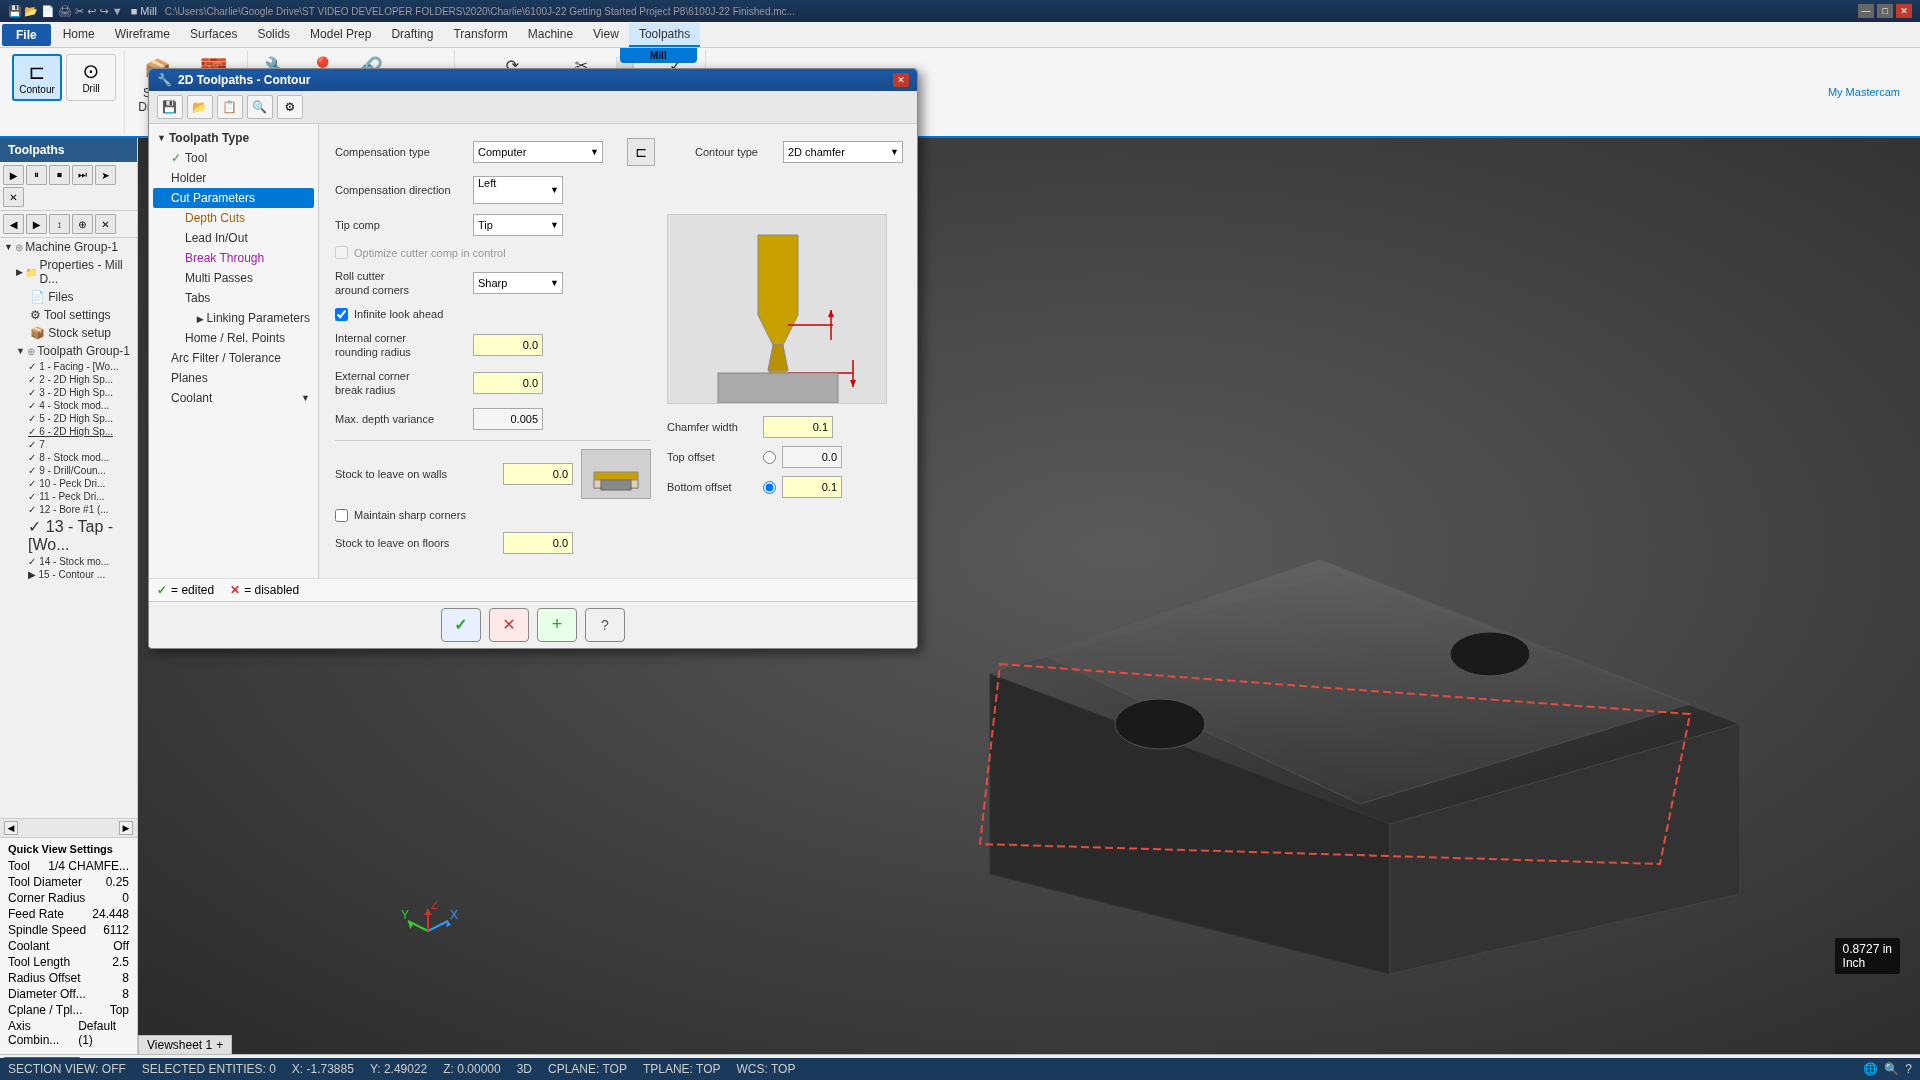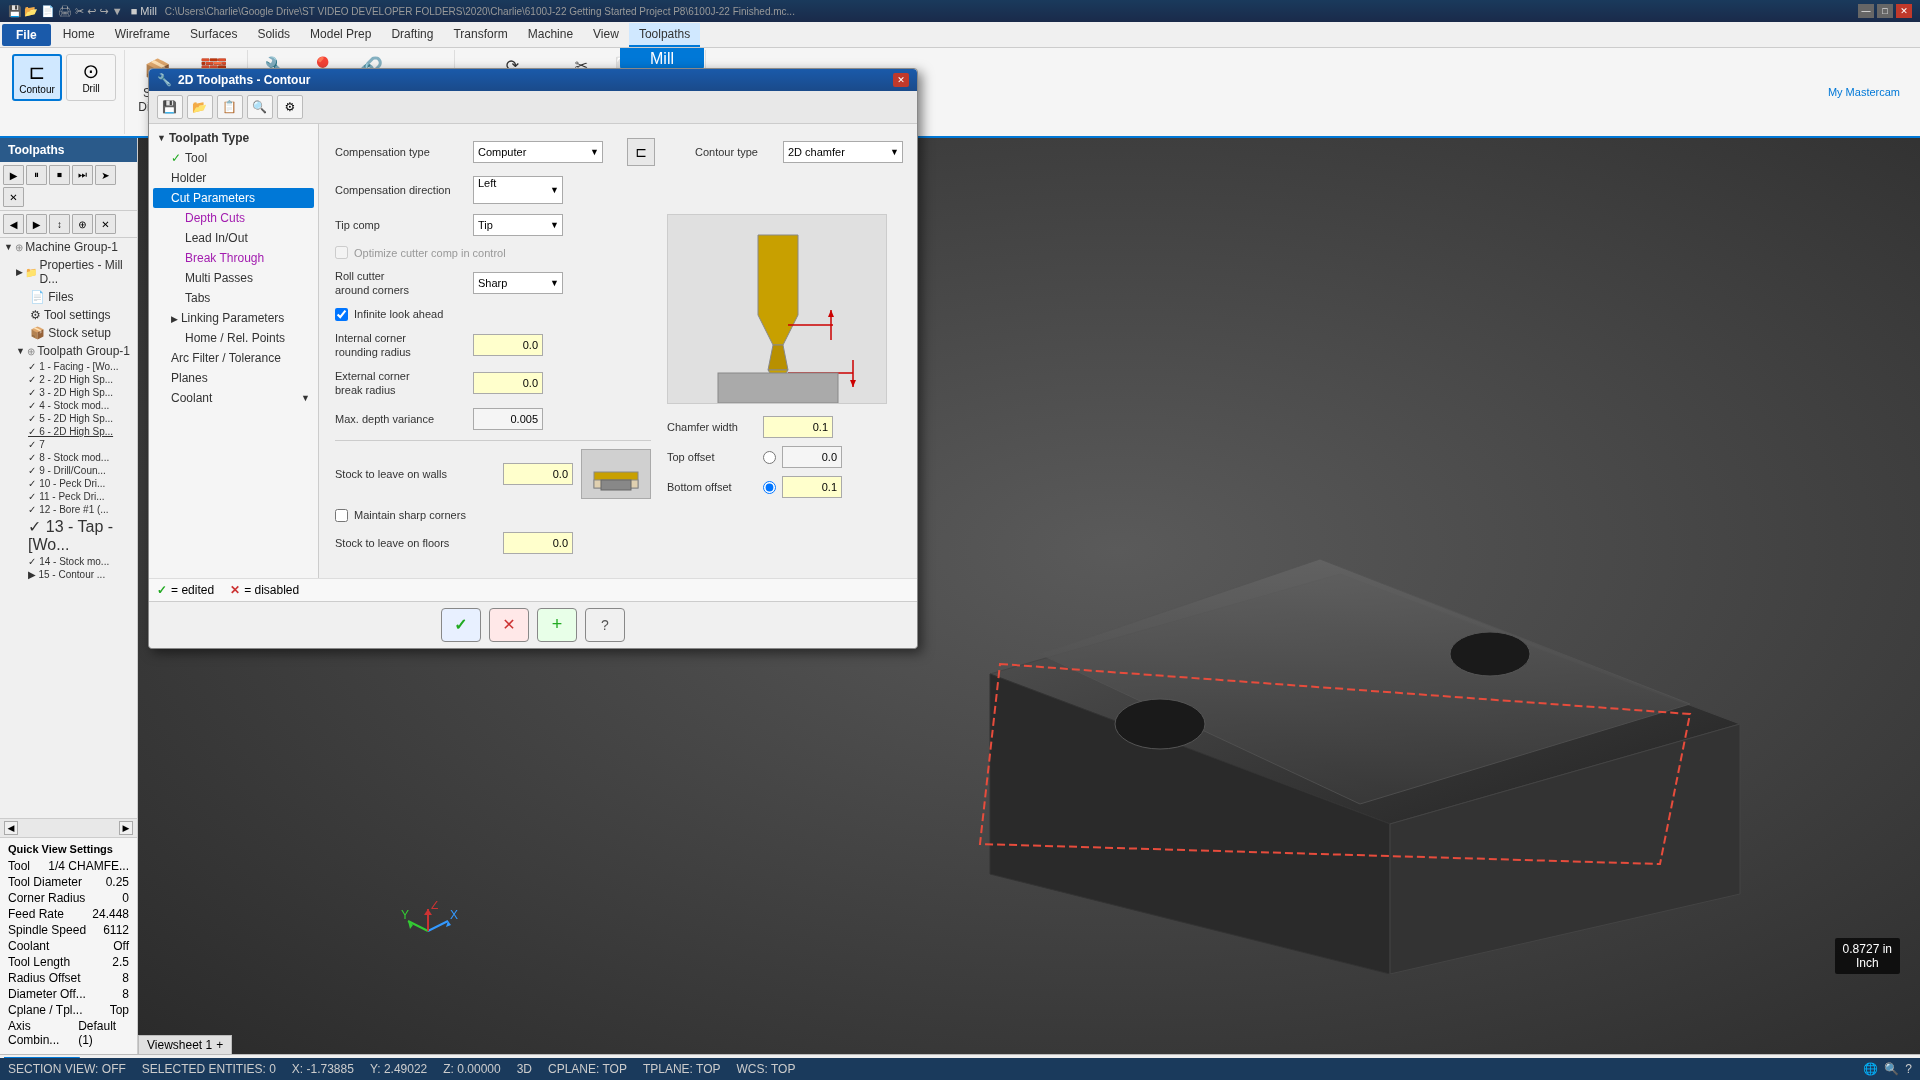--- a/index.html
+++ b/index.html
@@ -40,21 +40,21 @@
     <span style="padding:4px 10px;cursor:pointer;font-size:12px;color:#333;">Solids</span>
     <span style="padding:4px 10px;cursor:pointer;font-size:12px;color:#333;">Model Prep</span>
     <span style="padding:4px 10px;cursor:pointer;font-size:12px;color:#333;">Drafting</span>
     <span style="padding:4px 10px;cursor:pointer;font-size:12px;color:#333;">Transform</span>
     <span style="padding:4px 10px;cursor:pointer;font-size:12px;color:#333;">Machine</span>
     <span style="padding:4px 10px;cursor:pointer;font-size:12px;color:#333;">View</span>
     <span style="padding:4px 10px;cursor:pointer;font-size:12px;color:#333;background:#d0e8ff;border-bottom:2px solid #0078d7;">Toolpaths</span>
   </div>
 </div>
 
-<div style="position:absolute;top:48px;left:620px;background:#0078d7;color:#ffffff;padding:2px 30px;font-size:16px;font-weight:normal;border-radius:0 0 4px 4px;z-index:6;">Mill</div>
+<div style="position:absolute;top:48px;left:620px;background:#0078d7;color:#000000;padding:2px 30px;font-size:10px;font-weight:bold;border-radius:0 0 4px 4px;z-index:6;">Mill</div>
 
 <div style="position:absolute;top:48px;left:0;right:0;height:90px;background:#f5f5f5;border-bottom:2px solid #0078d7;display:flex;align-items:stretch;padding:2px 4px;z-index:5;">
 
   <div style="display:flex;flex-direction:column;align-items:center;border-right:1px solid #ddd;padding:4px 8px;gap:4px;">
     <div style="display:flex;gap:4px;">
       <div style="display:flex;flex-direction:column;align-items:center;background:#d0e8ff;border:2px solid #0078d7;border-radius:3px;padding:4px;cursor:pointer;width:50px;">
         <span style="font-size:20px;">⊏</span>
         <span style="font-size:10px;">Contour</span>
       </div>
       <div style="display:flex;flex-direction:column;align-items:center;border:1px solid #ccc;border-radius:3px;padding:4px;cursor:pointer;width:50px;">
@@ -275,21 +275,21 @@
         <text x="52" y="18" fill="#3399ff" font-size="10">X</text>
         <line x1="30" y1="30" x2="10" y2="20" stroke="#33cc33" stroke-width="2"></line>
         <polygon points="10,20 15,24 12,28" fill="#33cc33"></polygon>
         <text x="3" y="18" fill="#33cc33" font-size="10">Y</text>
         <line x1="30" y1="30" x2="30" y2="8" stroke="#cc3333" stroke-width="2"></line>
         <polygon points="30,8 26,14 34,14" fill="#cc3333"></polygon>
         <text x="33" y="8" fill="#cc3333" font-size="10">Z</text>
       </svg>
     </div>
 
-    <div style="position:absolute;bottom:80px;right:20px;background:rgba(0,0,0,0.7);color:white;padding:4px 8px;font-size:11px;border-radius:2px;text-align:center;">
+    <div style="position:absolute;bottom:80px;right:20px;background:rgba(0,0,0,0.7);color:white;padding:4px 8px;font-size:11px;border-radius:2px;text-align:left;">
       <div>0.8727 in</div>
       <div>Inch</div>
     </div>
 
     <div style="position:absolute;bottom:0;left:0;display:flex;align-items:center;background:#e0e0e0;border:1px solid #bbb;border-bottom:none;padding:2px 8px;font-size:11px;cursor:pointer;gap:4px;">
       <span>Viewsheet 1</span>
       <span>+</span>
     </div>
   </div>
 </div>
@@ -343,26 +343,26 @@
     <div style="width:170px;background:#f5f5f5;border-right:1px solid #ccc;overflow-y:auto;padding:4px;font-size:11px;">
       <div style="display:flex;align-items:center;padding:3px 4px;cursor:pointer;color:#333;font-weight:bold;">
         <span style="font-size:9px;margin-right:3px;">▼</span>
         Toolpath Type
       </div>
       <div style="padding:3px 4px;padding-left:18px;cursor:pointer;color:#333;display:flex;align-items:center;gap:4px;">
         <span style="color:#22aa22;">✓</span> Tool
       </div>
       <div style="padding:3px 4px;padding-left:18px;cursor:pointer;color:#333;">Holder</div>
       <div style="padding:3px 4px;padding-left:18px;cursor:pointer;color:white;background:#0078d7;border-radius:2px;">Cut Parameters</div>
-      <div style="padding:3px 4px;padding-left:32px;cursor:pointer;color:#a21caf;">Depth Cuts</div>
+      <div style="padding:3px 4px;padding-left:32px;cursor:pointer;color:#a16207;">Depth Cuts</div>
       <div style="padding:3px 4px;padding-left:32px;cursor:pointer;color:#333;">Lead In/Out</div>
       <div style="padding:3px 4px;padding-left:32px;cursor:pointer;color:#a21caf;">Break Through</div>
       <div style="padding:3px 4px;padding-left:32px;cursor:pointer;color:#333;">Multi Passes</div>
       <div style="padding:3px 4px;padding-left:32px;cursor:pointer;color:#333;">Tabs</div>
-      <div style="padding:3px 4px;padding-left:18px;cursor:pointer;color:#333;">
+      <div style="padding:3px 4px;padding-left:18px;cursor:pointer;color:#333;text-align:right;">
         <span style="font-size:9px;margin-right:3px;">▶</span>Linking Parameters
       </div>
       <div style="padding:3px 4px;padding-left:32px;cursor:pointer;color:#333;">Home / Rel. Points</div>
       <div style="padding:3px 4px;padding-left:18px;cursor:pointer;color:#333;">Arc Filter / Tolerance</div>
       <div style="padding:3px 4px;padding-left:18px;cursor:pointer;color:#333;">Planes</div>
       <div style="padding:3px 4px;padding-left:18px;cursor:pointer;color:#333;display:flex;align-items:center;justify-content:space-between;">
         <span>Coolant</span>
         <span style="font-size:9px;">▼</span>
       </div>
     </div>

